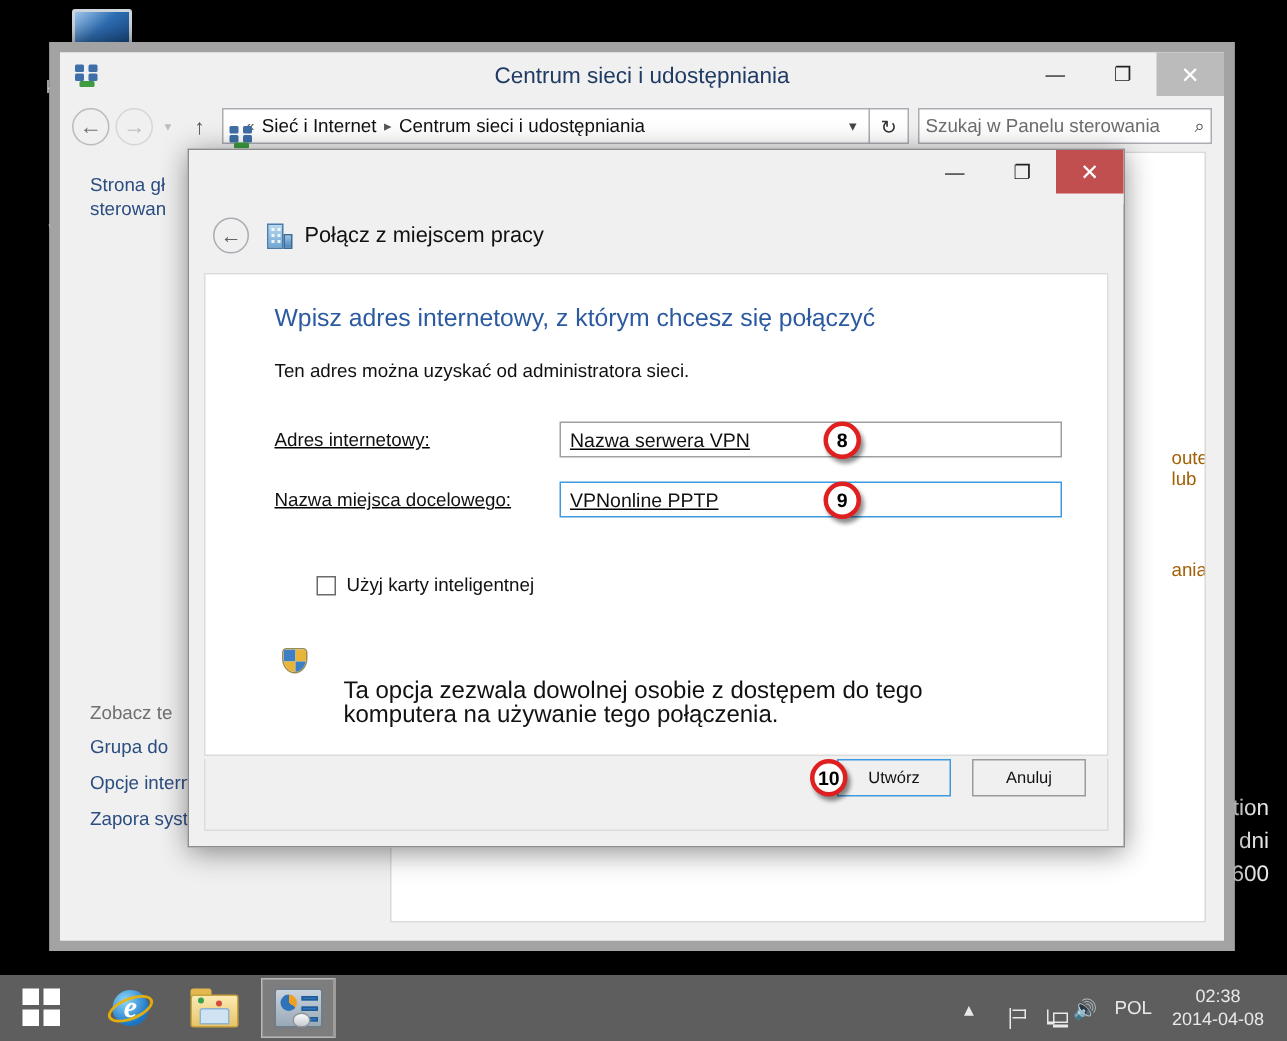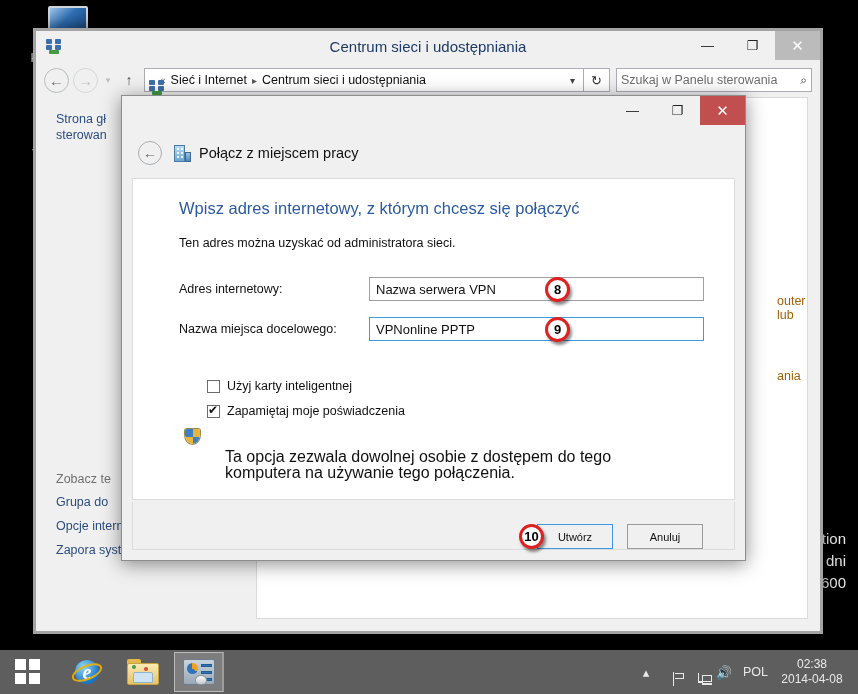--- a/index.html
+++ b/index.html
@@ -36,21 +36,21 @@
   .folder .body { position:absolute; left:0; top:5px; width:44px; height:29px;
      background:linear-gradient(#fbe7a8,#e9c45c); border:1px solid #c9a13c; border-radius:2px 3px 3px 3px; }
 
   
   #watermark { position:absolute; right:12px; bottom:56px; color:#e8e8e8;
     font-size:15px; line-height:22px; text-align:right; }
 
   
   #explorer {
     position:absolute; left:33px; top:28px; width:790px; height:606px;
-    background:#f0f0f0; border:3px solid #a3a3a3;
+    background:#f0f0f0; border:7px solid #a3a3a3;
     box-shadow:0 0 16px rgba(0,0,0,.55);
   }
   #ex-titlebar { height:32px; background:#f0f0f0; position:relative; }
   #ex-titlebar .ico { position:absolute; left:10px; top:8px; }
   #ex-title { position:absolute; left:0; right:0; top:7px; text-align:center;
      font-size:15px; color:#1f3a63; }
   .win-btns { position:absolute; right:0; top:0; display:flex; }
   .win-btn { width:45px; height:29px; display:flex; align-items:center;
      justify-content:center; font-size:13px; color:#222; cursor:default; }
   .win-btn.close { background:#bbb; color:#fff; font-size:15px; }
@@ -116,26 +116,26 @@
      background:linear-gradient(#bcd9ef,#6ea7d4); border:1px solid #4b7ba8; }
   .bldicon .tower i { position:absolute; width:2px; height:2px; background:#fff; opacity:.85; }
   .bldicon .annex { position:absolute; left:11px; top:7px; width:6px; height:10px;
      background:linear-gradient(#9cc6e6,#4d85bb); border:1px solid #3d6b96; }
   #dlg-title { margin-left:8px; font-size:14.5px; color:#111; }
 
   #dlg-body { position:absolute; left:10px; right:10px; top:82px; bottom:60px;
      background:#fff; border:1px solid #dcdcdc; }
   #dlg-footer { position:absolute; left:10px; right:10px; bottom:10px; height:48px;
      background:#f0f0f0; border:1px solid #dcdcdc; border-top:none;
-     display:flex; align-items:flex-end; justify-content:flex-end; padding-right:31px; }
+     display:flex; align-items:flex-start; justify-content:flex-end; padding-right:14px; }
 
   #dlg-h1 { position:absolute; left:46px; top:20px; font-size:16.5px; color:#2c5aa0; }
   #dlg-sub { position:absolute; left:46px; top:57px; font-size:12.5px; color:#111; }
 
-  .field-row { position:absolute; left:46px; right:30px; display:flex; align-items:center; }
+  .field-row { position:absolute; left:46px; right:30px; display:flex; align-items:center;text-decoration:underline; }
   .field-label { width:190px; font-size:12.5px; color:#111; }
   .field-input { flex:1; height:24px; background:#fff; padding:2px 6px;
      font-size:13px; color:#111; display:flex; align-items:center;
      font-family:"Liberation Sans", sans-serif; }
   .field-input.plain { border:1px solid #a0a0a0; }
   .field-input.focused { border:1px solid #3d9ae0; }
 
   .callout { position:absolute; width:25px; height:25px; border-radius:50%;
      background:#fff; border:3px solid #e02020; color:#000;
      font-size:13px; font-weight:bold; display:flex; align-items:center;
@@ -363,24 +363,20 @@
           <div class="field-label">Nazwa miejsca docelowego:</div>
           <div class="field-input focused">VPNonline PPTP</div>
         </div>
         <div class="callout" style="left:412px; top:138px;">9</div>
 
         <div class="cb-row" style="top:200px;">
           <span class="cbox"></span>
           <span class="cb-label">Użyj karty inteligentnej</span>
         </div>
 
-        <div class="cb-row" style="top:225px;">
-          <span class="cbox checked"></span>
-          <span class="cb-label">Zapamiętaj moje poświadczenia</span>
-        </div>
 
         <span class="shield" style="top:249px;">
           <span class="s">
               <span class="q q1"></span>
               <span class="q q2"></span>
               <span class="q q3"></span>
               <span class="q q4"></span>
             </span>
         </span>
         <div class="cb-desc" style="top:270px;">Ta opcja zezwala dowolnej osobie z dostępem do tego komputera na używanie tego połączenia.</div>

